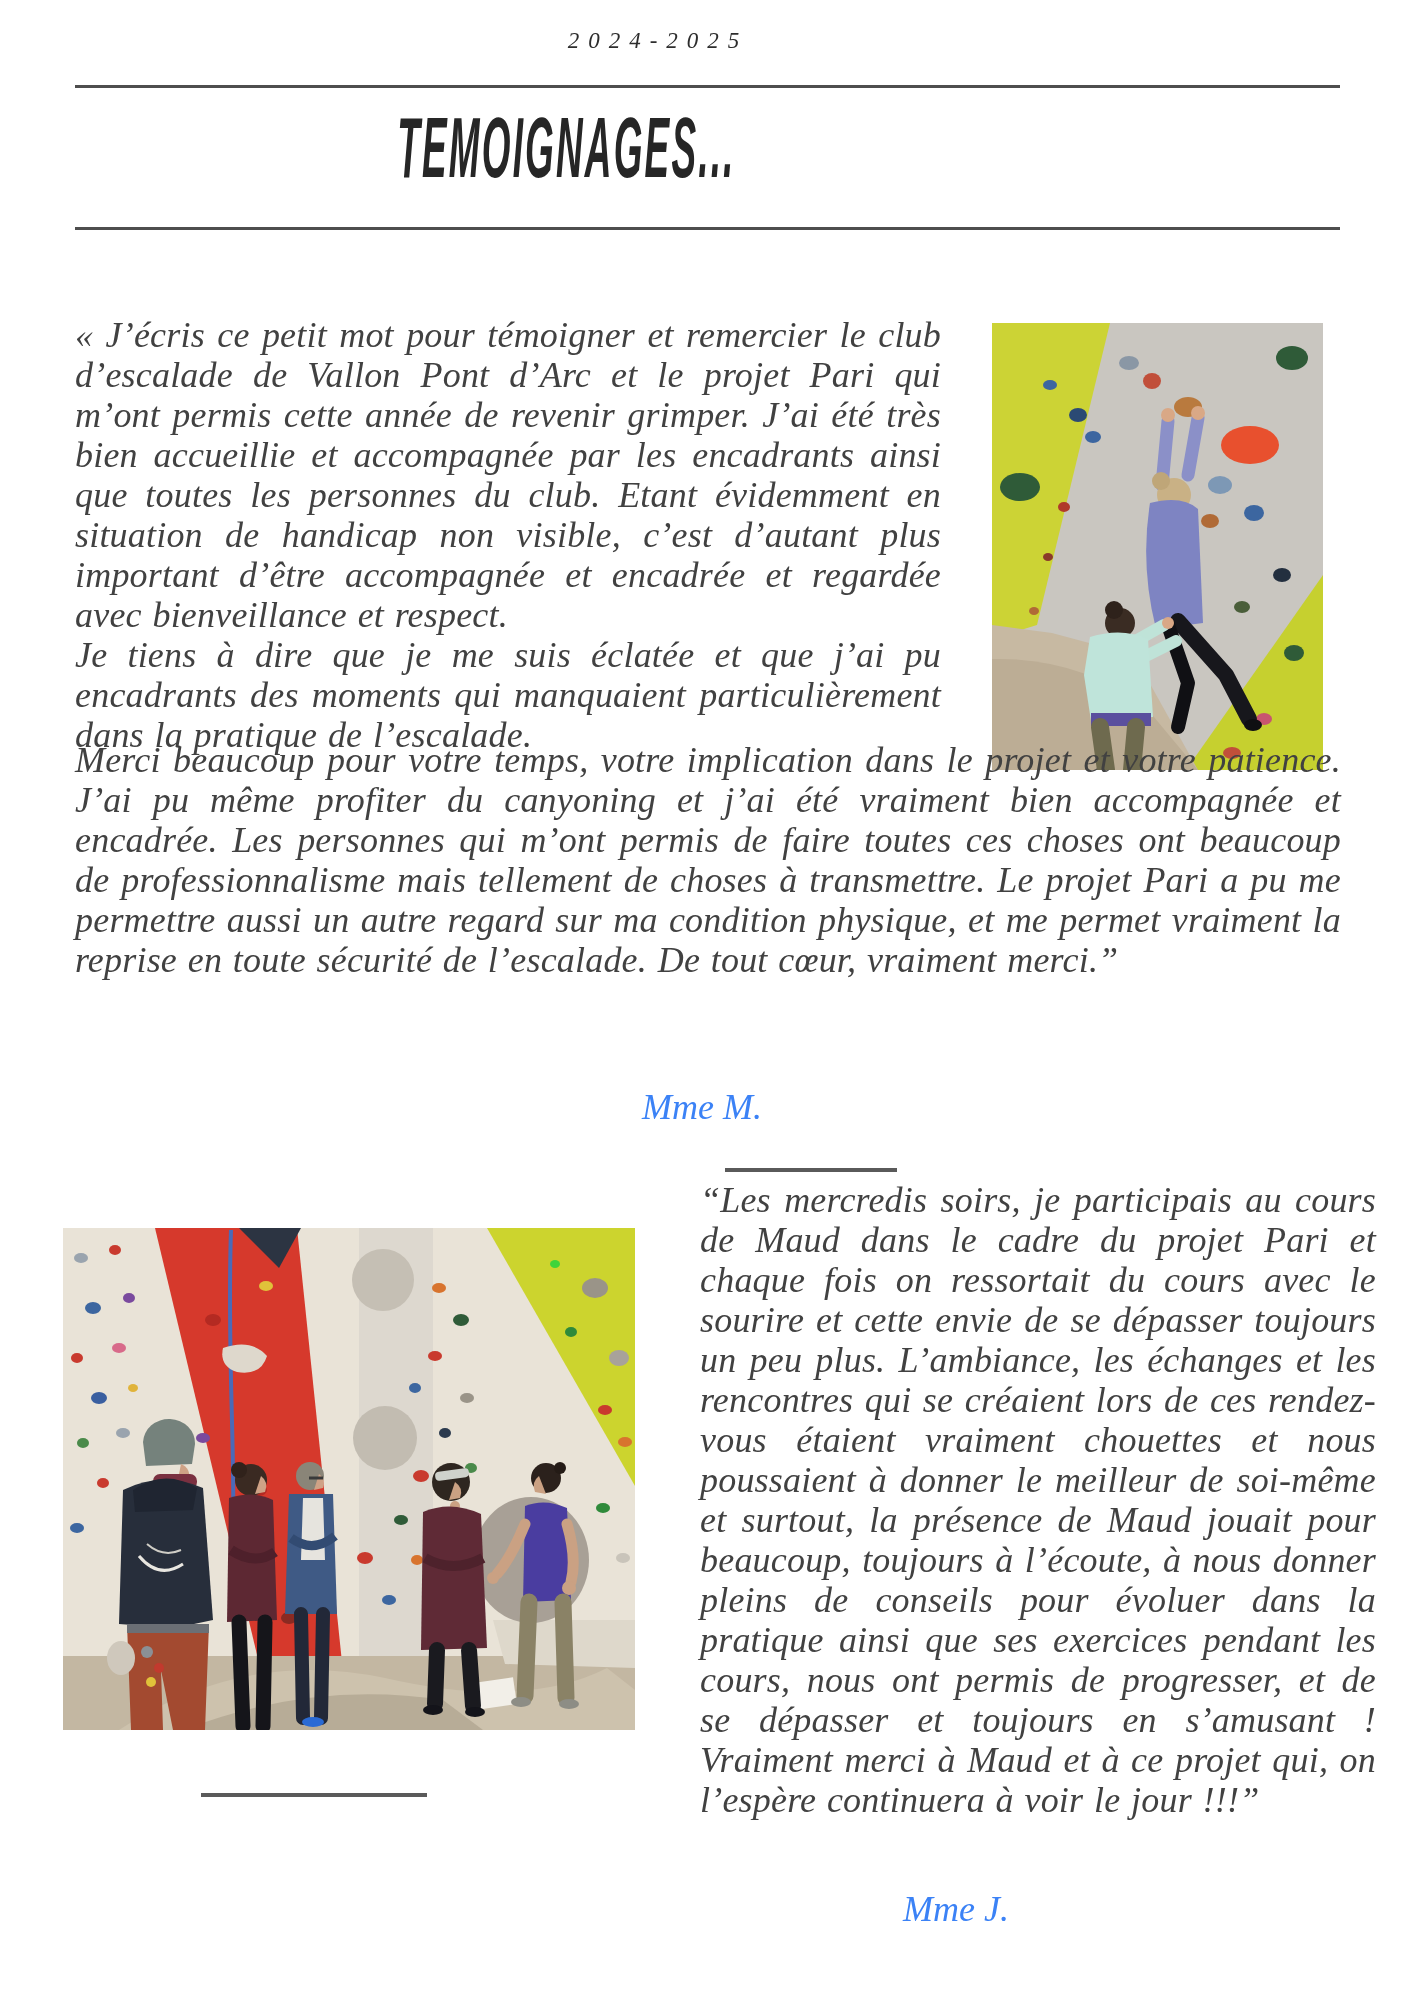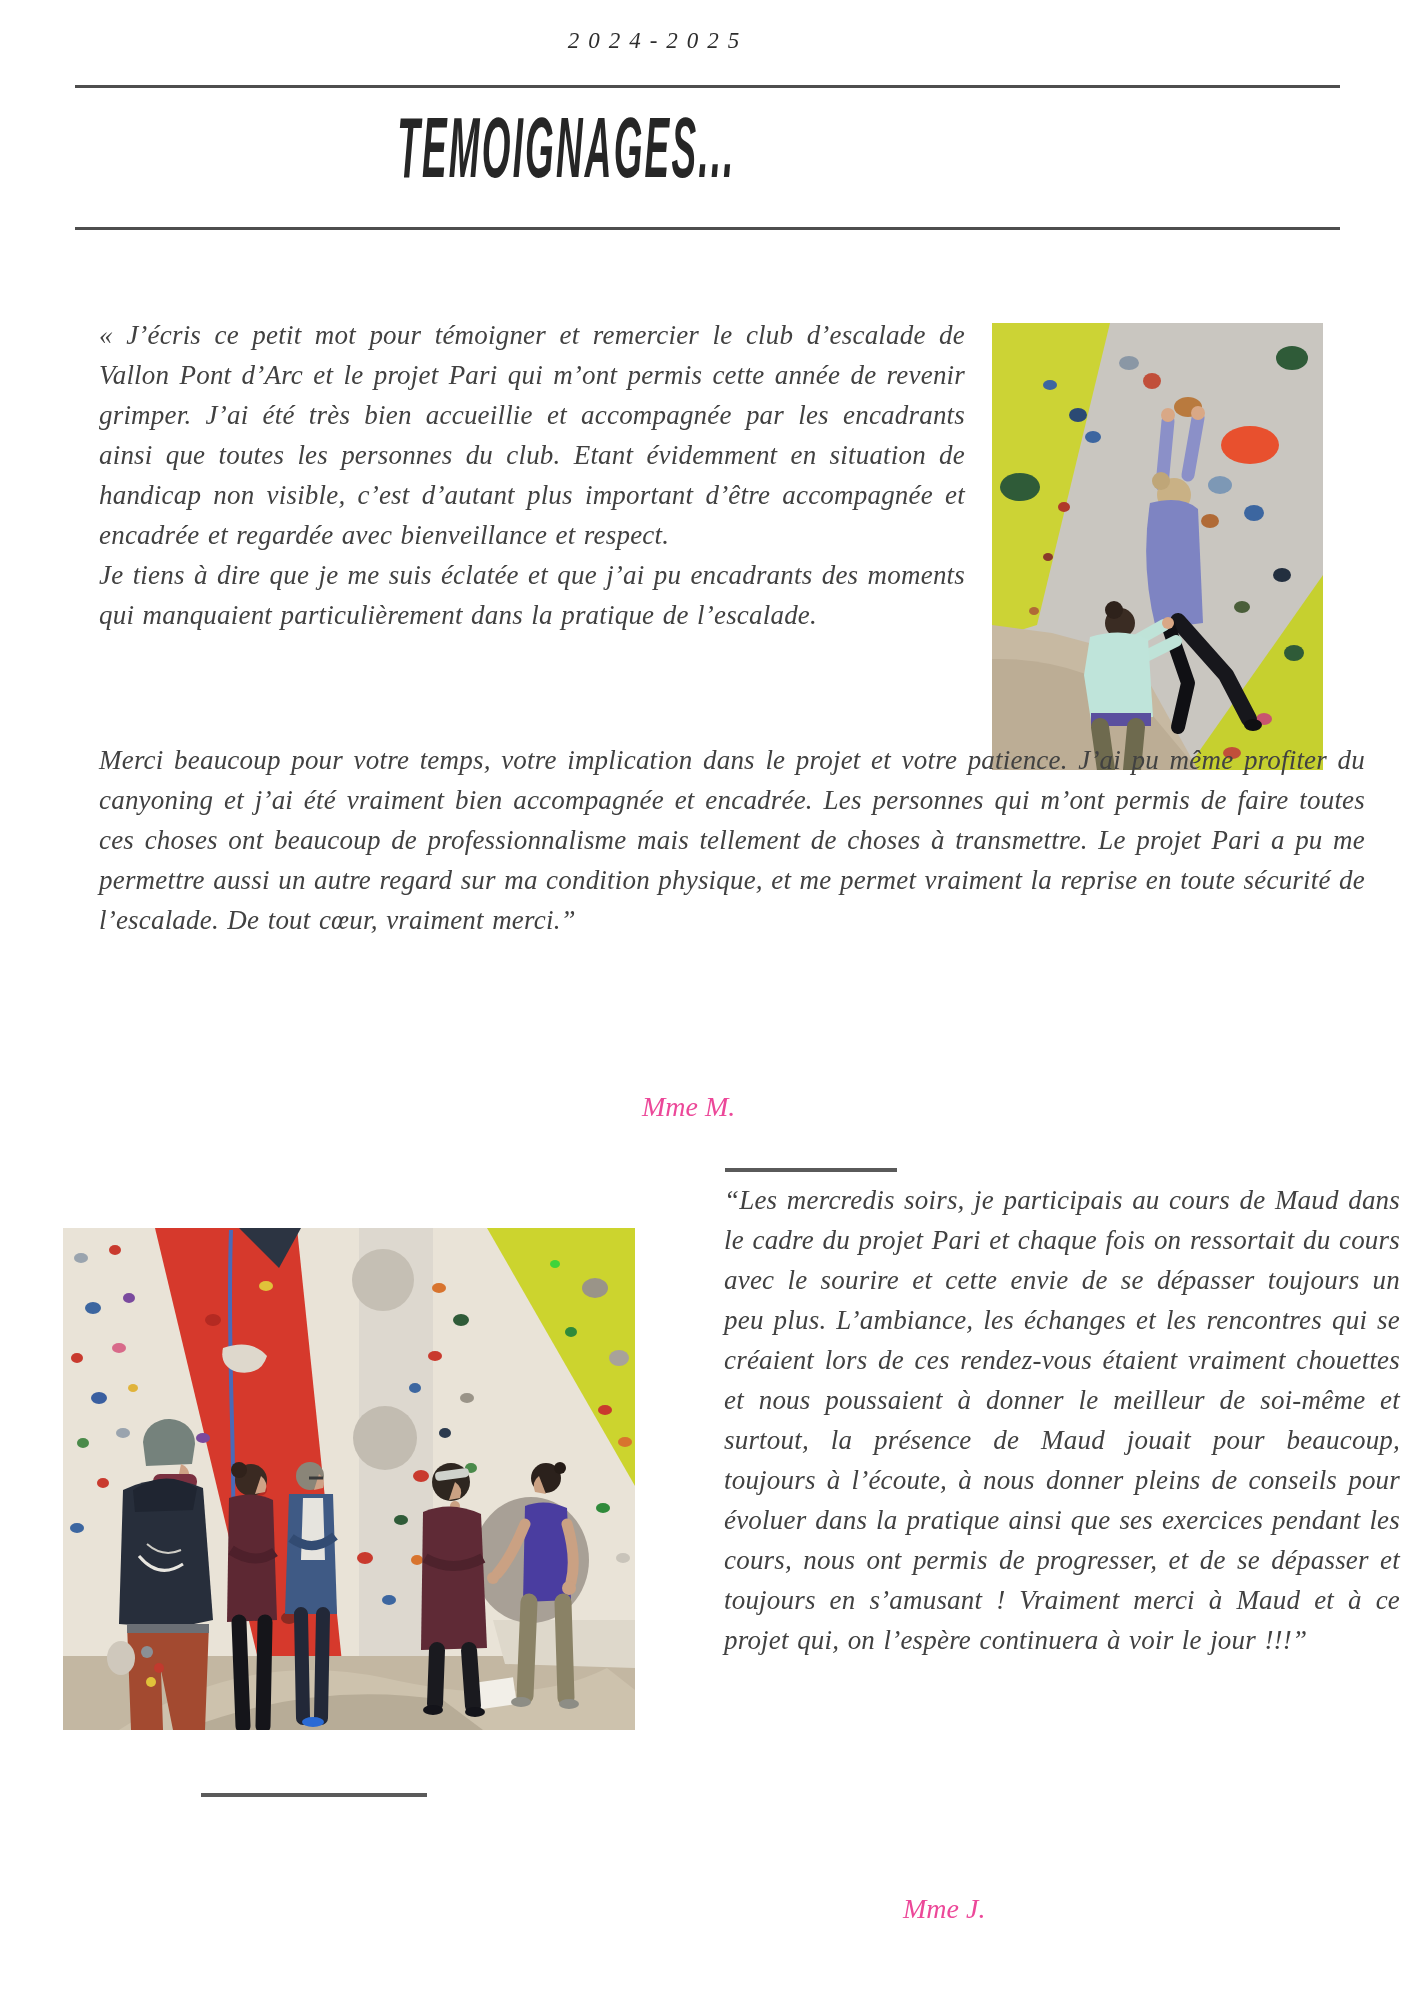--- a/index.html
+++ b/index.html
@@ -29,32 +29,31 @@
     font-weight:700;
     font-size:86px;line-height:86px;
     letter-spacing:5px;
     color:#262626;
     white-space:nowrap;
     transform:translateX(-49px) scaleX(0.43);
     transform-origin:center top;
   }
   .body-text{
     position:absolute;
-    font-size:27px;line-height:40px;
+    font-size:36px;line-height:40px;
     color:#414141;
     text-align:justify;
     letter-spacing:0.2px;
     word-spacing:1.5px;
-    margin-left:24px;
   }
   .body-text p{margin:0;}
   .attribution{
     position:absolute;
-    font-size:28px;line-height:34px;
-    color:#ec4899;
+    font-size:36px;line-height:34px;
+    color:#3b82f6;
     white-space:nowrap;
   }
   .photo{position:absolute;overflow:hidden;}
   .photo svg{display:block;width:100%;height:100%;}
 </style>
 </head>
 <body>
 
 <div class="page">
 

